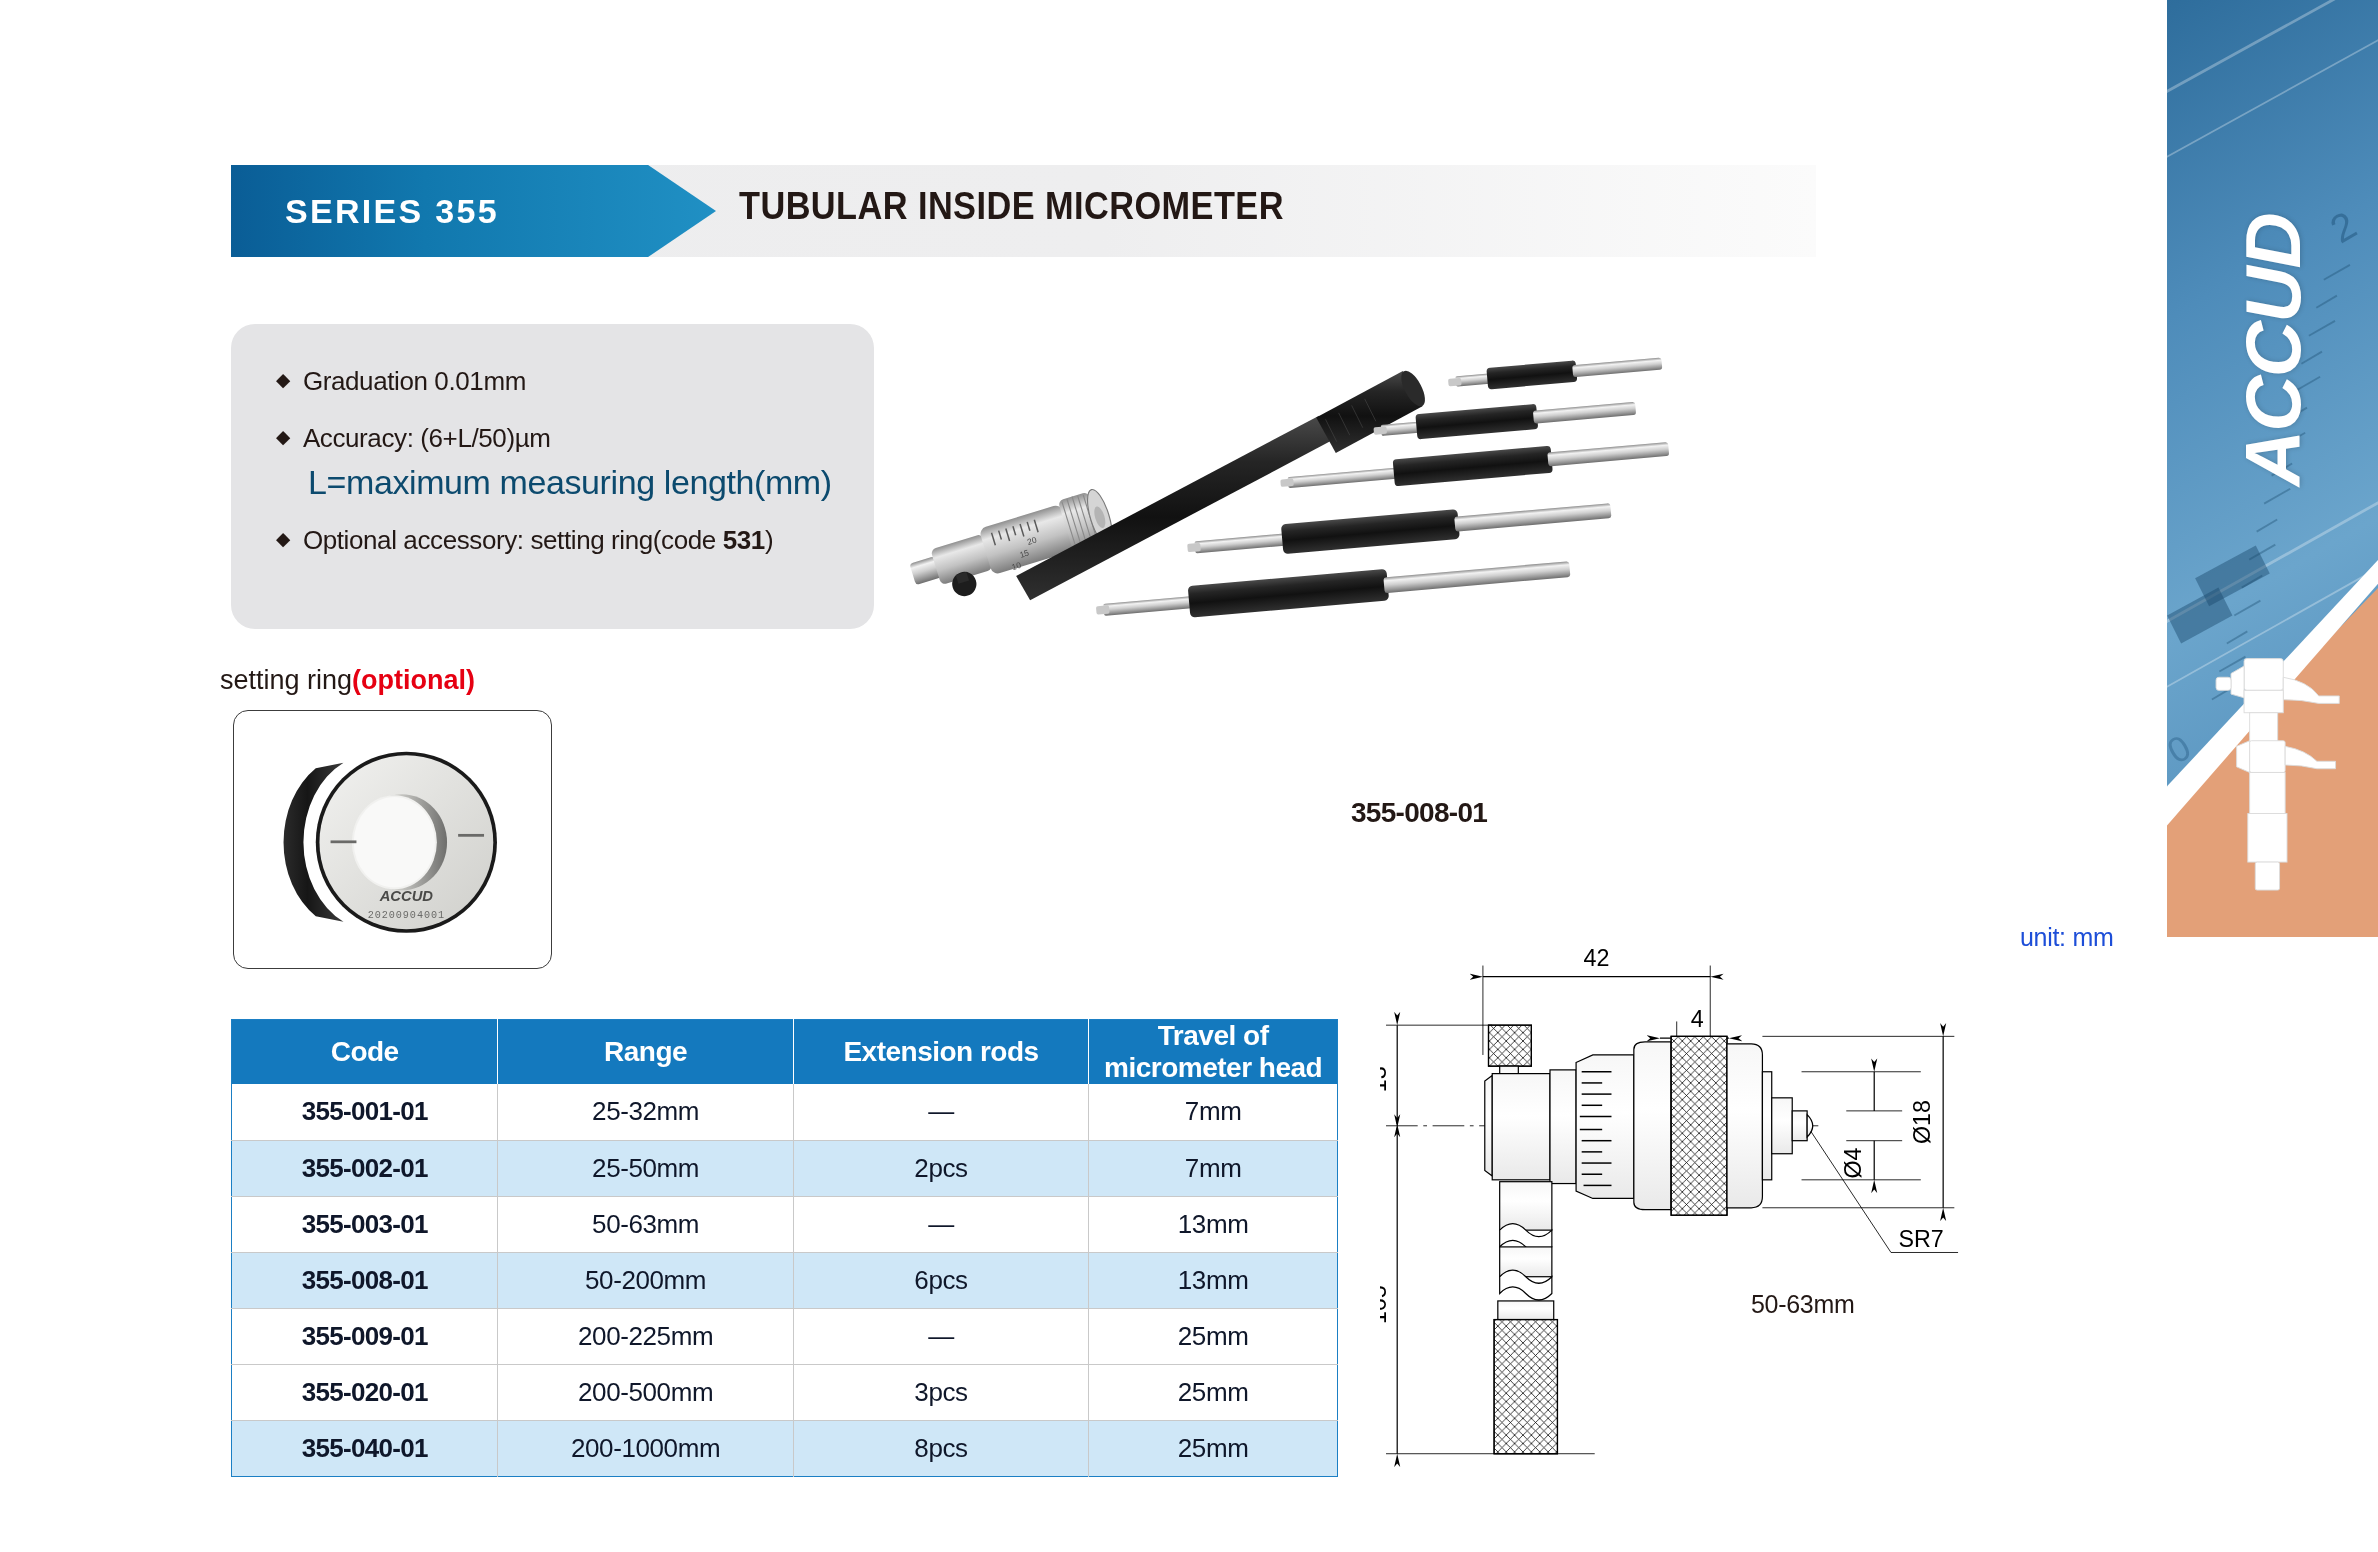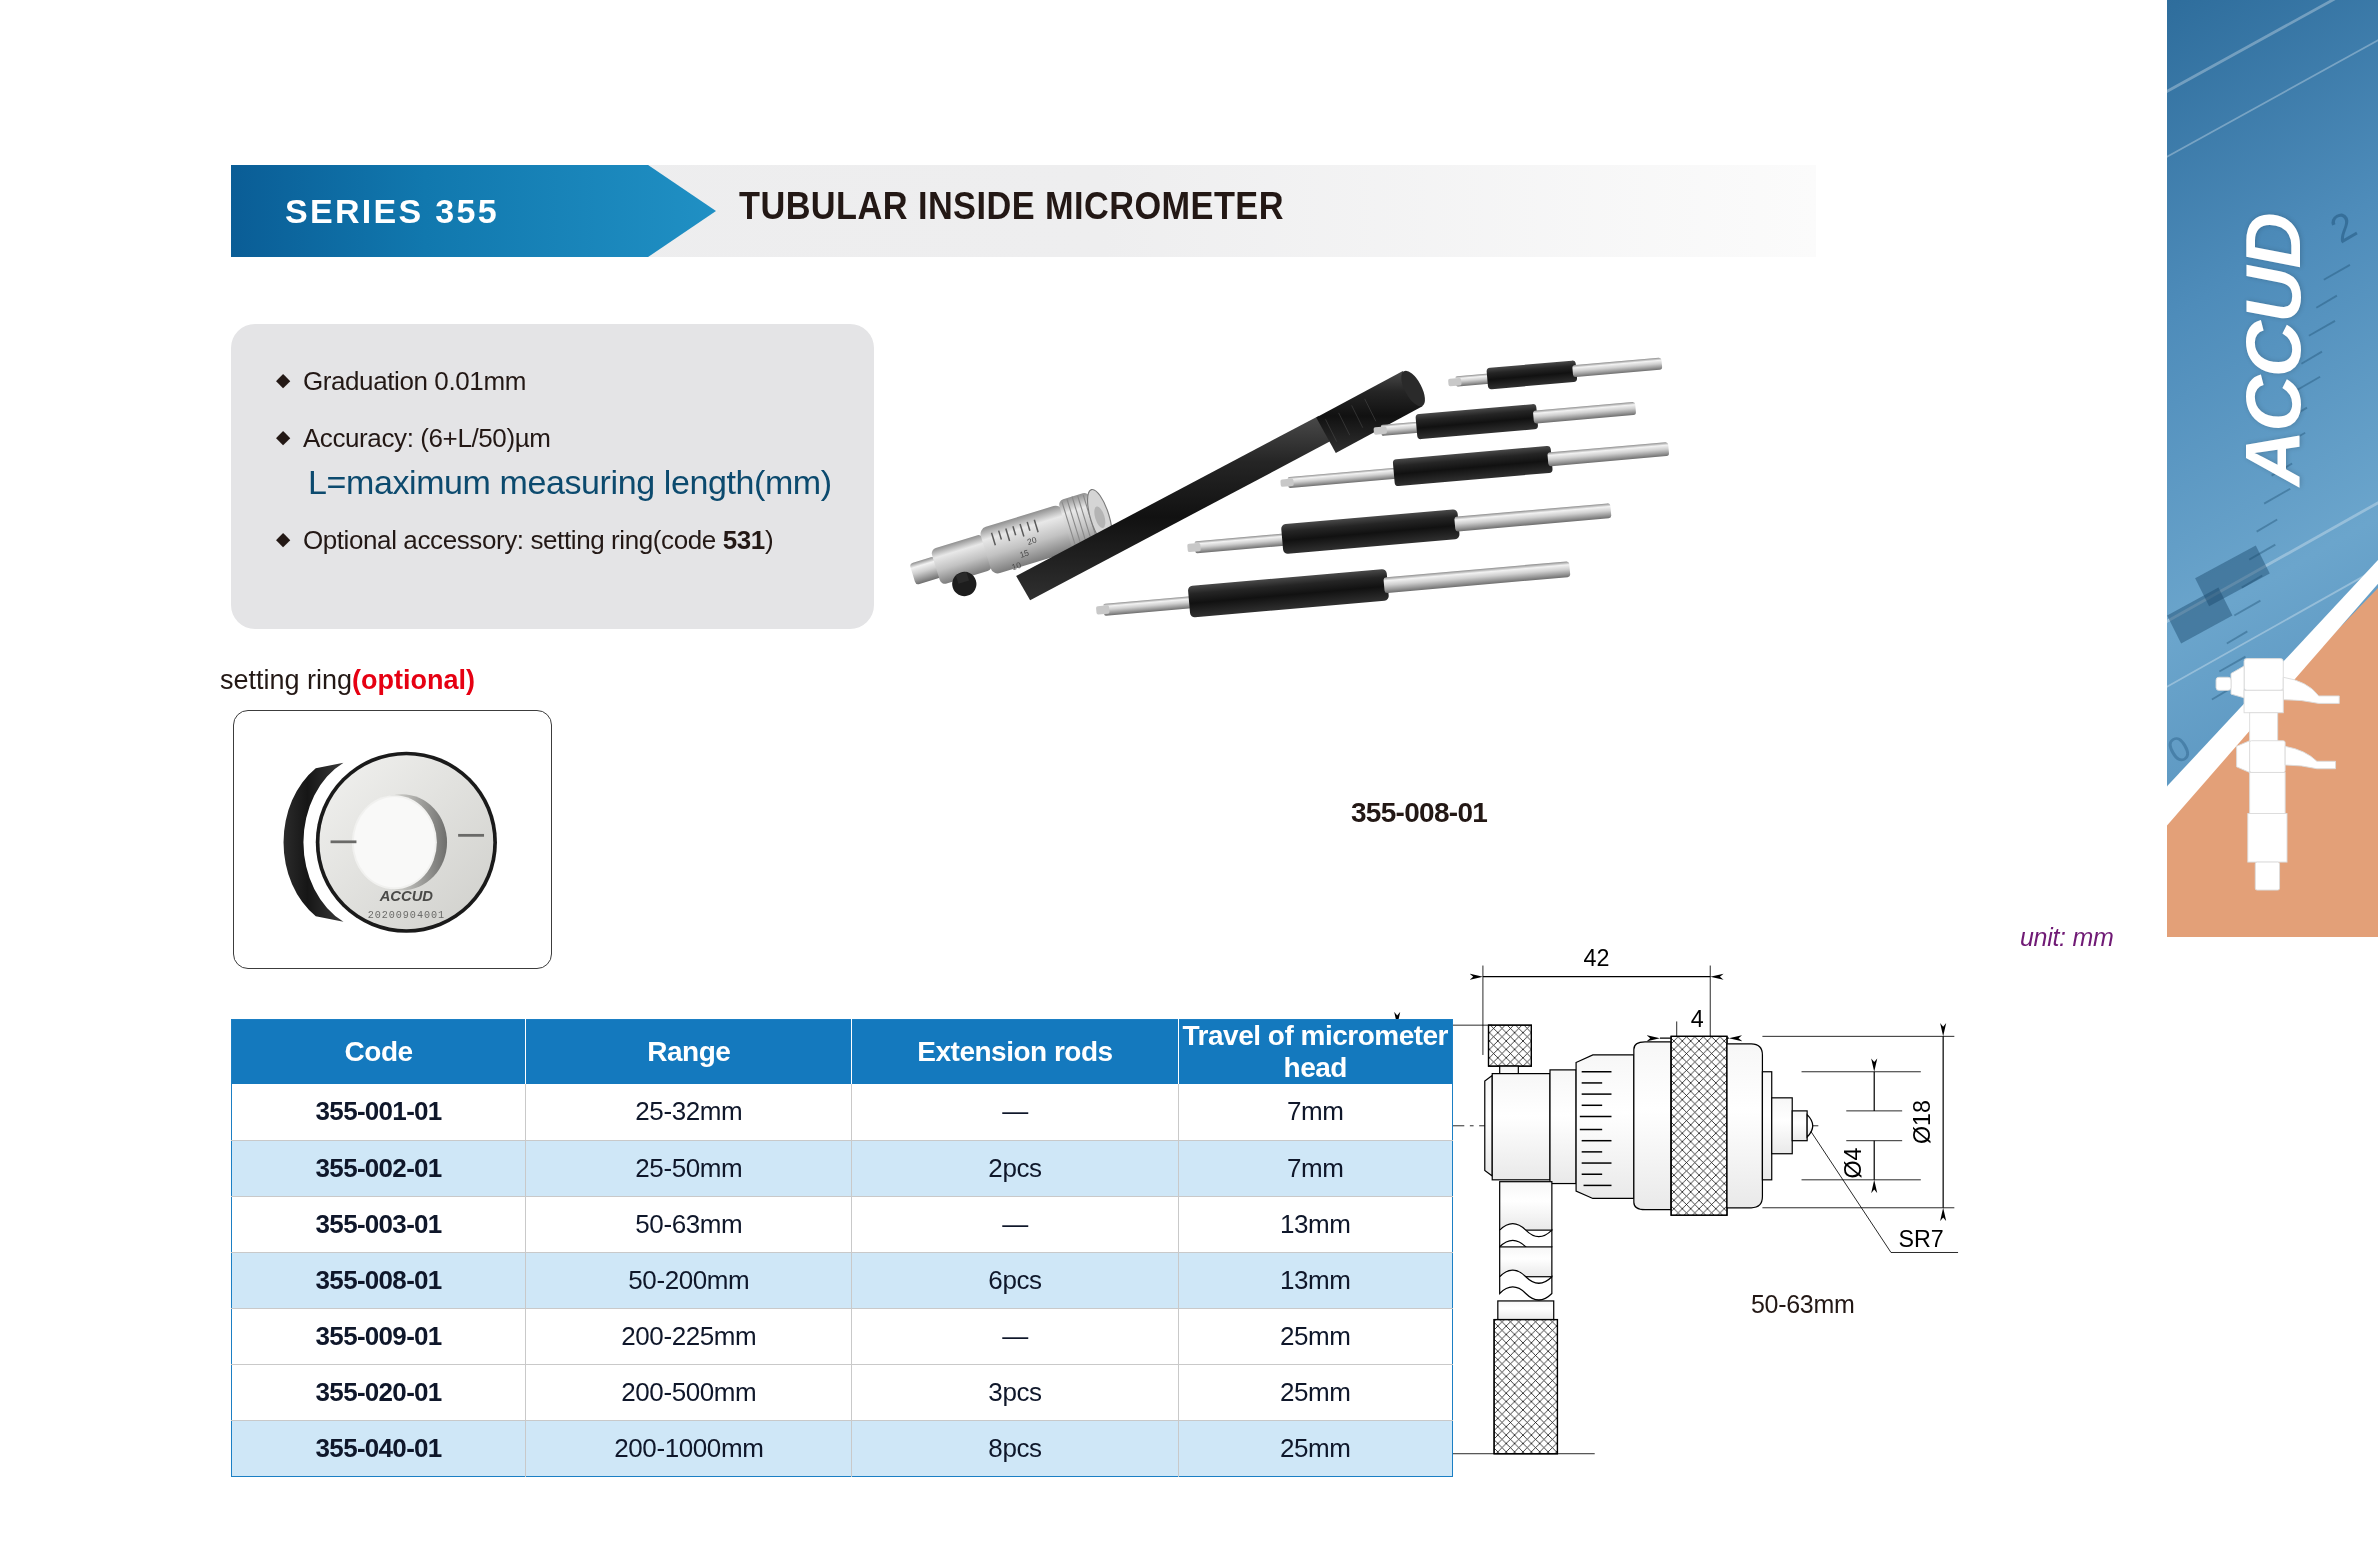--- a/index.html
+++ b/index.html
@@ -65,21 +65,21 @@
     position: absolute; left: 233px; top: 710px;
     width: 319px; height: 259px;
     border: 1.9px solid #3c3c3c; border-radius: 15px;
     background: #ffffff; overflow: hidden;
   }
   .ring-wrap { position: absolute; left: 0; top: 0; width: 100%; height: 100%; }
 
   
   #spec-table {
     position: absolute; left: 231px; top: 1019px;
-    width: 1222px;
+    width: 1107px;
     border-collapse: collapse;
     border: 1.9px solid #1b7fc4;
   }
   #spec-table th {
     background: #1479be; color: #ffffff;
     font-size: 28px; font-weight: bold;
     height: 52px; text-align: center;
     border-right: 1.9px solid #ffffff;
     letter-spacing: -0.5px;
   }
@@ -101,21 +101,21 @@
   .col-travel { width: 249px; }
 
   
   #model-label {
     position: absolute; left: 1351px; top: 797px;
     font-size: 28px; font-weight: bold; color: #231815;
     letter-spacing: -0.7px;
   }
   #unit-label {
     position: absolute; left: 2020px; top: 923px;
-    font-size: 25px; color: #701a75; letter-spacing: -0.3px; font-style: italic;
+    font-size: 25px; color: #1d4ed8; letter-spacing: -0.3px;
   }
 
   
   #tech-drawing {
     position: absolute; left: 1380px; top: 932px;
     width: 858px; height: 559px;
   }
   #drawing-caption {
     position: absolute; left: 1751px; top: 1290px;
     font-size: 25px; color: #231815; letter-spacing: -0.3px;

